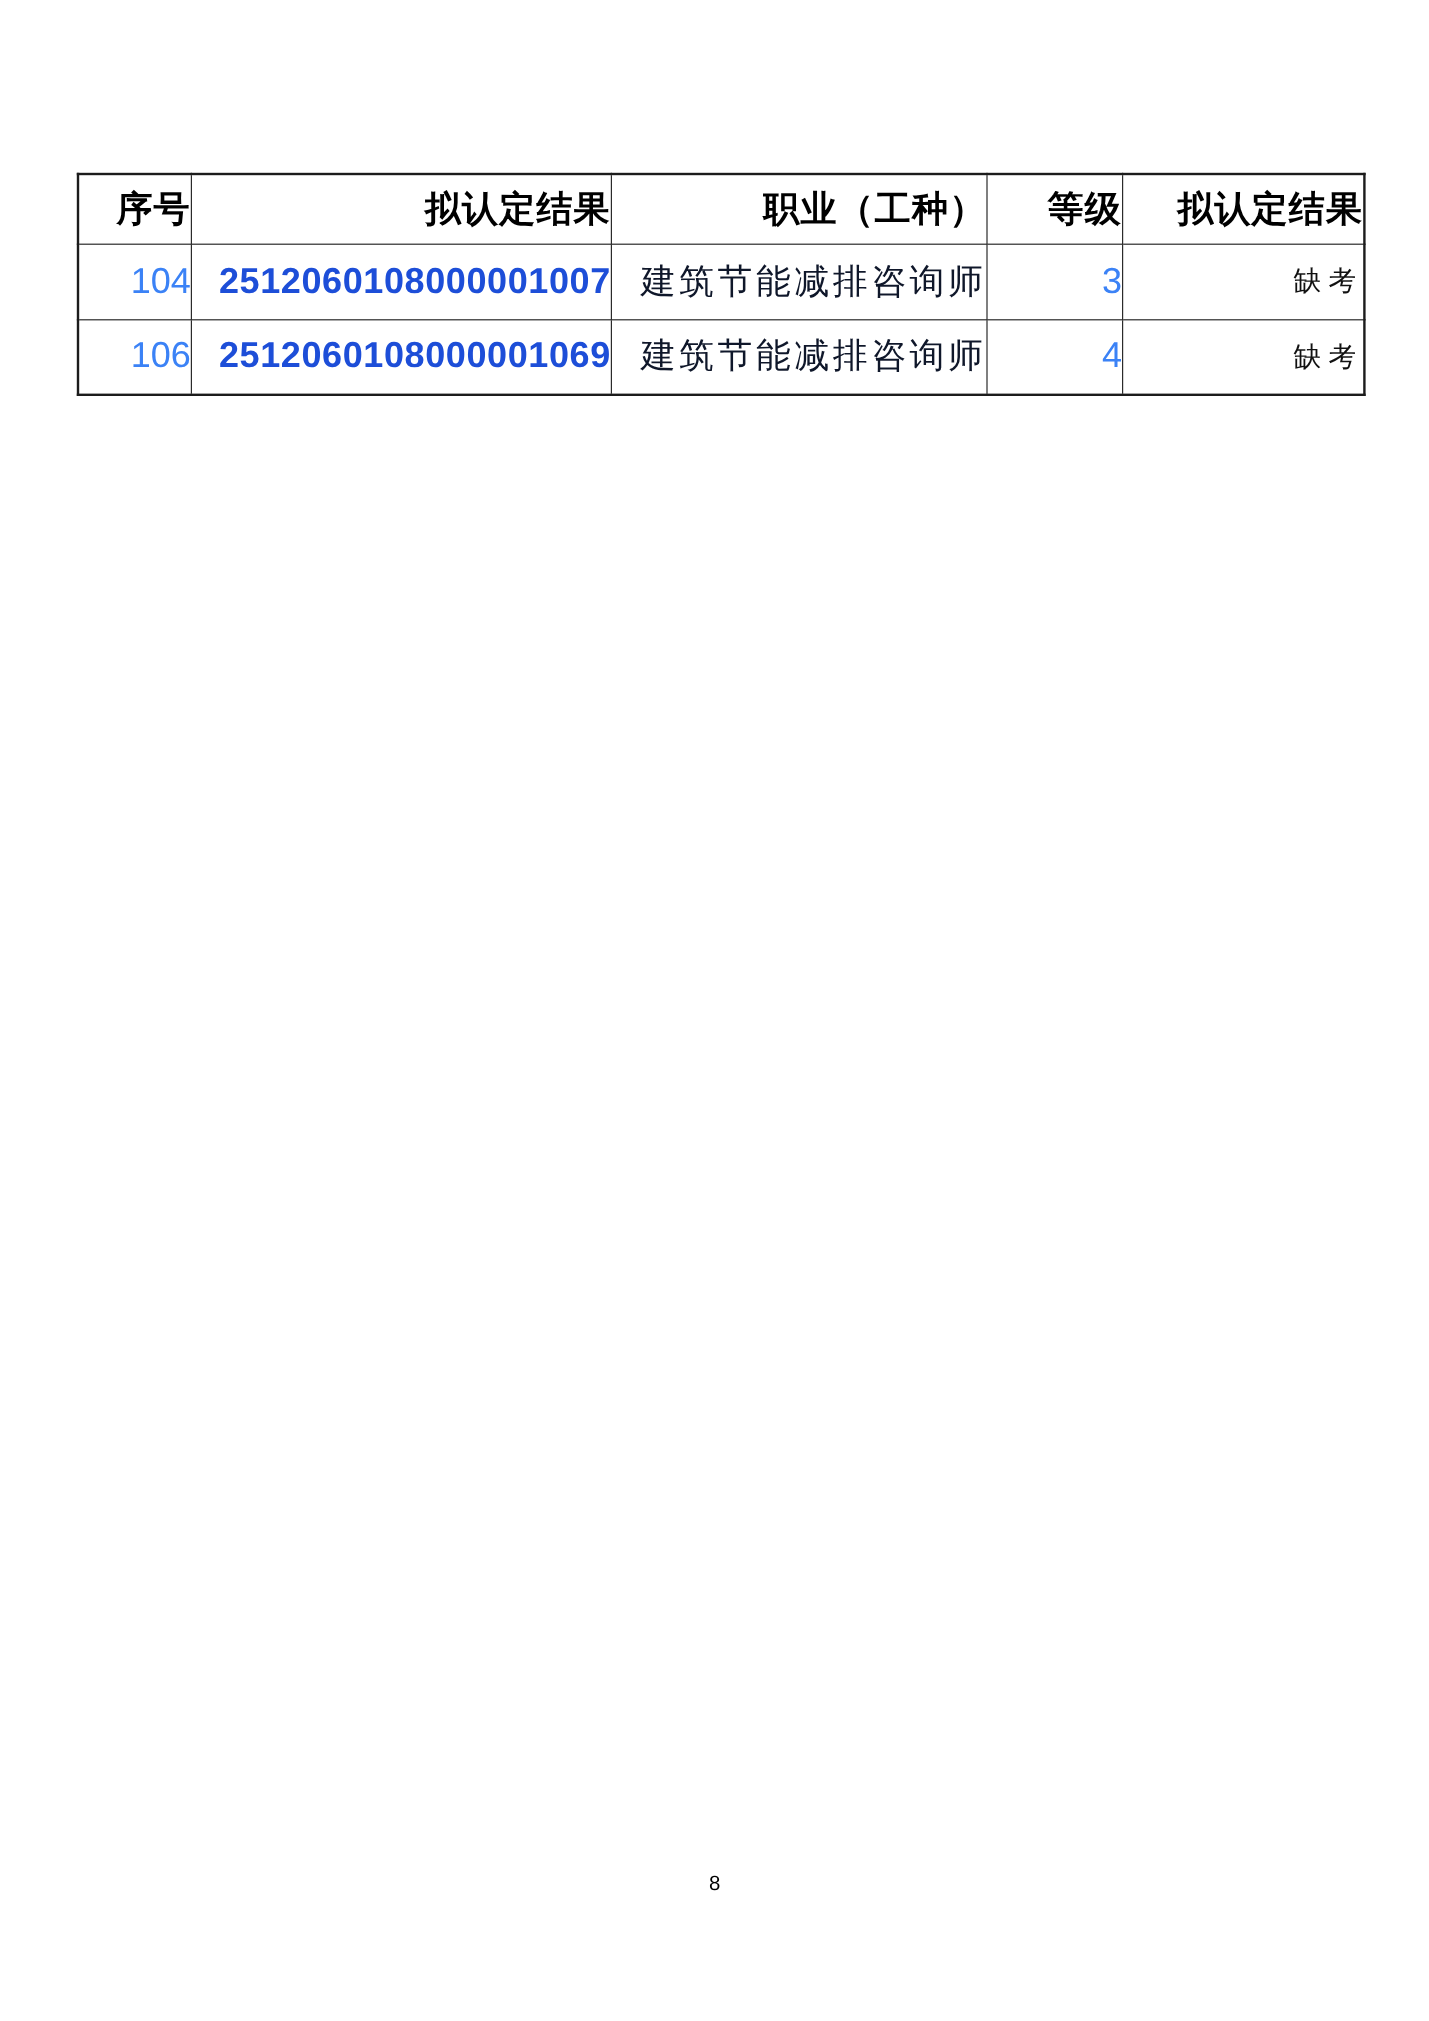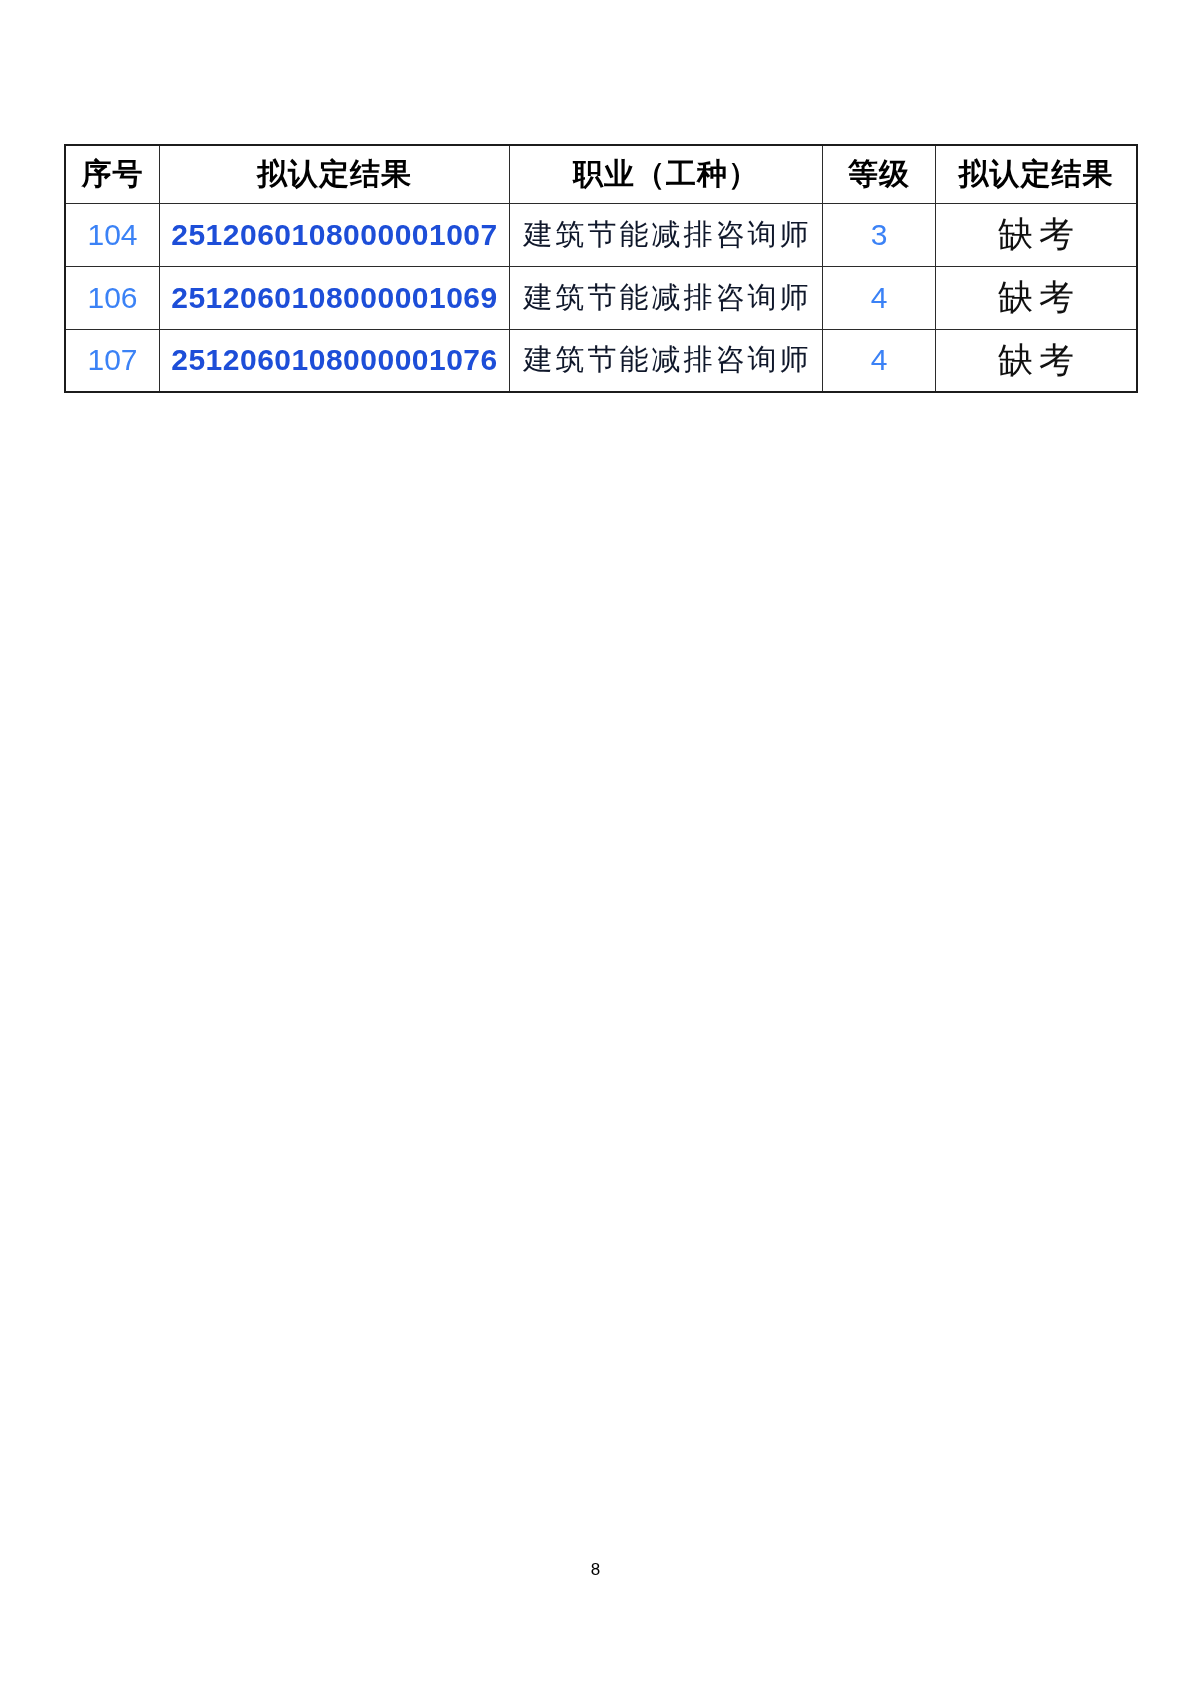--- a/index.html
+++ b/index.html
@@ -24,21 +24,21 @@
     left: 64px;
     top: 144px;
     width: 1066px;
     border-collapse: collapse;
     table-layout: fixed;
     border: 2.5px solid #1c1c1c;
   }
   table.results th,
   table.results td {
     border: 1.4px solid #2b2b2b;
-    text-align: center;
+    text-align: right;
     vertical-align: middle;
     padding: 0;
     overflow: hidden;
     white-space: nowrap;
   }
   table.results thead tr {
     height: 58px;
   }
   table.results tbody tr {
     height: 63px;
@@ -68,21 +68,21 @@
   }
   td.cell-occ {
     font-size: 29px;
     font-weight: 400;
     letter-spacing: 3px;
     text-indent: 3px;
     color: #0f172a;
     padding-top: 4px;
   }
   td.cell-result {
-    font-size: 35px;
+    font-size: 23px;
     font-weight: 400;
     letter-spacing: 6px;
     text-indent: 6px;
     color: #111111;
     padding-top: 2px;
   }
   .page-number {
     position: absolute;
     left: 0;
     right: 0;
@@ -116,25 +116,18 @@
         <td class="cell-level">3</td>
         <td class="cell-result">缺考</td>
       </tr>
       <tr>
         <td class="cell-no">106</td>
         <td class="cell-ticket">2512060108000001069</td>
         <td class="cell-occ">建筑节能减排咨询师</td>
         <td class="cell-level">4</td>
         <td class="cell-result">缺考</td>
       </tr>
-      <tr>
-        <td class="cell-no">107</td>
-        <td class="cell-ticket">2512060108000001076</td>
-        <td class="cell-occ">建筑节能减排咨询师</td>
-        <td class="cell-level">4</td>
-        <td class="cell-result">缺考</td>
-      </tr>
     </tbody>
   </table>
 
   <div class="page-number">8</div>
 
 </div>
 
 </body></html>

